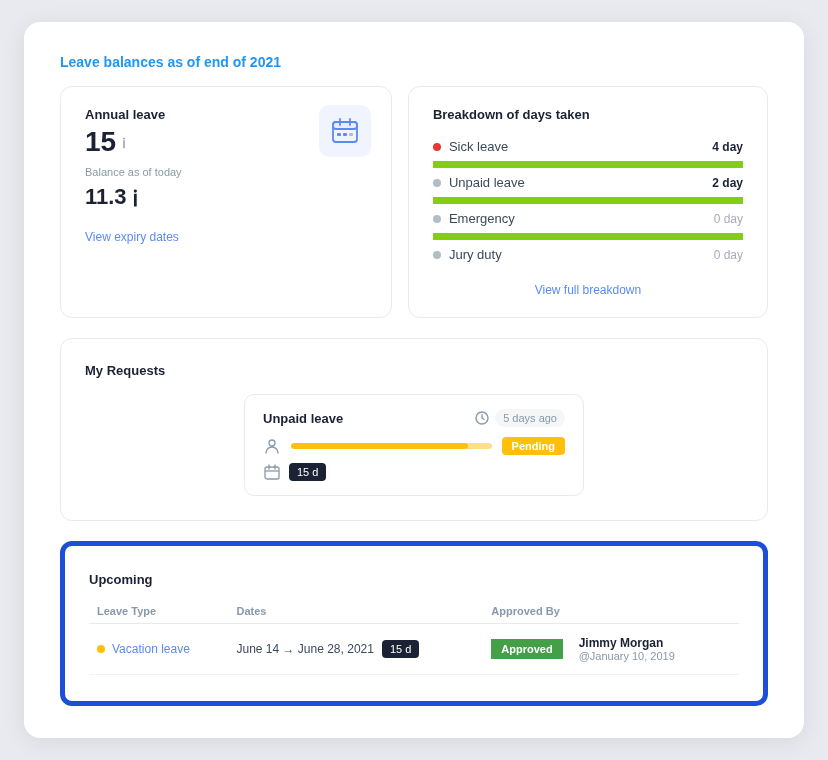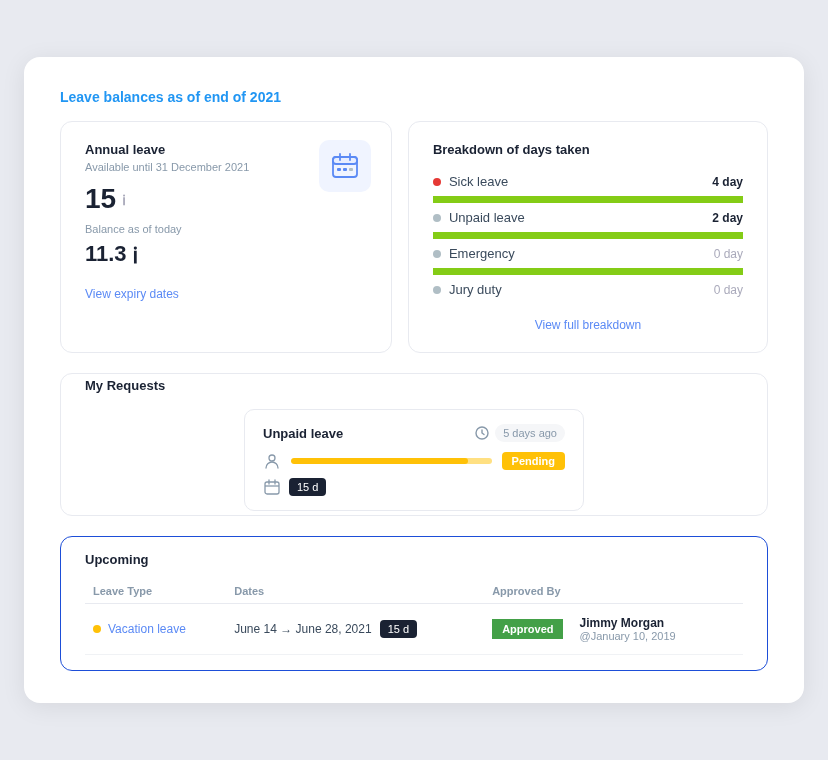--- a/index.html
+++ b/index.html
@@ -149,21 +149,21 @@
       color: #5b8af5;
       text-align: center;
       cursor: pointer;
     }
 
     
     .requests-section {
       background: #fff;
       border: 1px solid #e8eaf0;
       border-radius: 12px;
-      padding: 4px 24px;
+      padding: 24px 24px;
       margin-bottom: 20px;
     }
     .requests-title {
       font-size: 13px;
       font-weight: 700;
       color: #1a2233;
       margin-bottom: 16px;
     }
     .request-card {
       border: 1px solid #e8eaf0;
@@ -236,23 +236,23 @@
       color: #fff;
       font-size: 11px;
       font-weight: 400;
       padding: 3px 8px;
       border-radius: 4px;
     }
 
     
     .upcoming-section {
       background: #fff;
-      border: 1px solid #1d4ed8;
+      border: 5px solid #1d4ed8;
       border-radius: 12px;
-      padding: 15px 24px;
+      padding: 26px 24px;
     }
     .upcoming-title {
       font-size: 13px;
       font-weight: 700;
       color: #1a2233;
       margin-bottom: 12px;
     }
     .upcoming-table {
       width: 100%;
       border-collapse: collapse;
@@ -323,21 +323,20 @@
           <rect x="4" y="7" width="24" height="20" rx="3" stroke="#5b8af5" stroke-width="1.8" fill="none"></rect>
           <rect x="4" y="7" width="24" height="7" rx="3" fill="#e8eeff" stroke="#5b8af5" stroke-width="1.8"></rect>
           <line x1="11" y1="4" x2="11" y2="10" stroke="#5b8af5" stroke-width="1.8" stroke-linecap="round"></line>
           <line x1="21" y1="4" x2="21" y2="10" stroke="#5b8af5" stroke-width="1.8" stroke-linecap="round"></line>
           <rect x="8" y="18" width="4" height="3" rx="1" fill="#5b8af5"></rect>
           <rect x="14" y="18" width="4" height="3" rx="1" fill="#5b8af5"></rect>
           <rect x="20" y="18" width="4" height="3" rx="1" fill="#b0bec5"></rect>
         </svg>
       </div>
       <div class="card-title">Annual leave</div>
-      <div class="card-subtitle">Available until 31 December 2021</div>
       <div class="big-number">
         <span>15</span>
         <span class="info-icon">ℹ</span>
       </div>
       <div class="balance-label">Balance as of today</div>
       <div class="small-number">
         <span>11.3</span>
         <span class="info-icon">ℹ</span>
       </div>
       <a class="view-link">View expiry dates</a>

